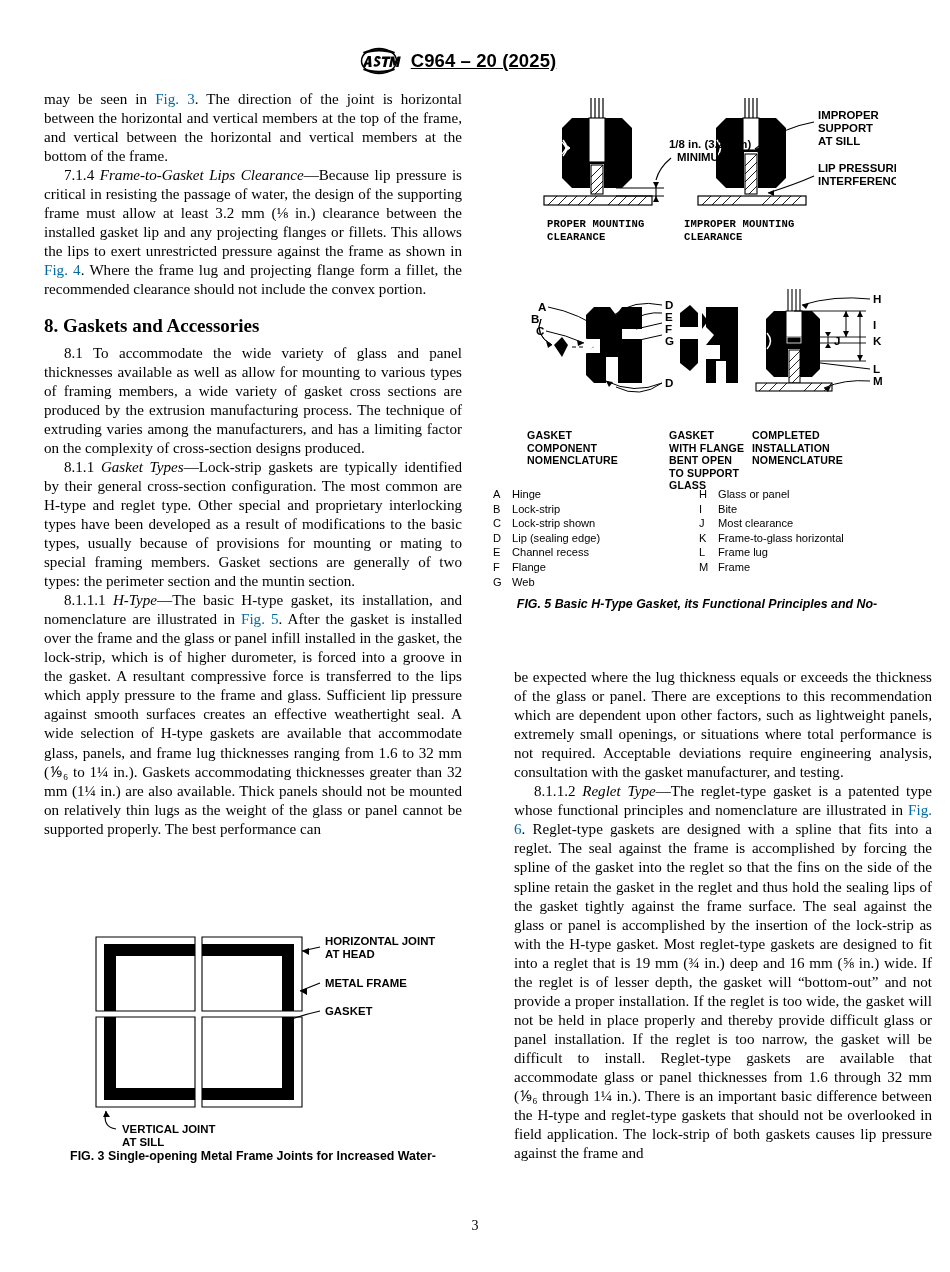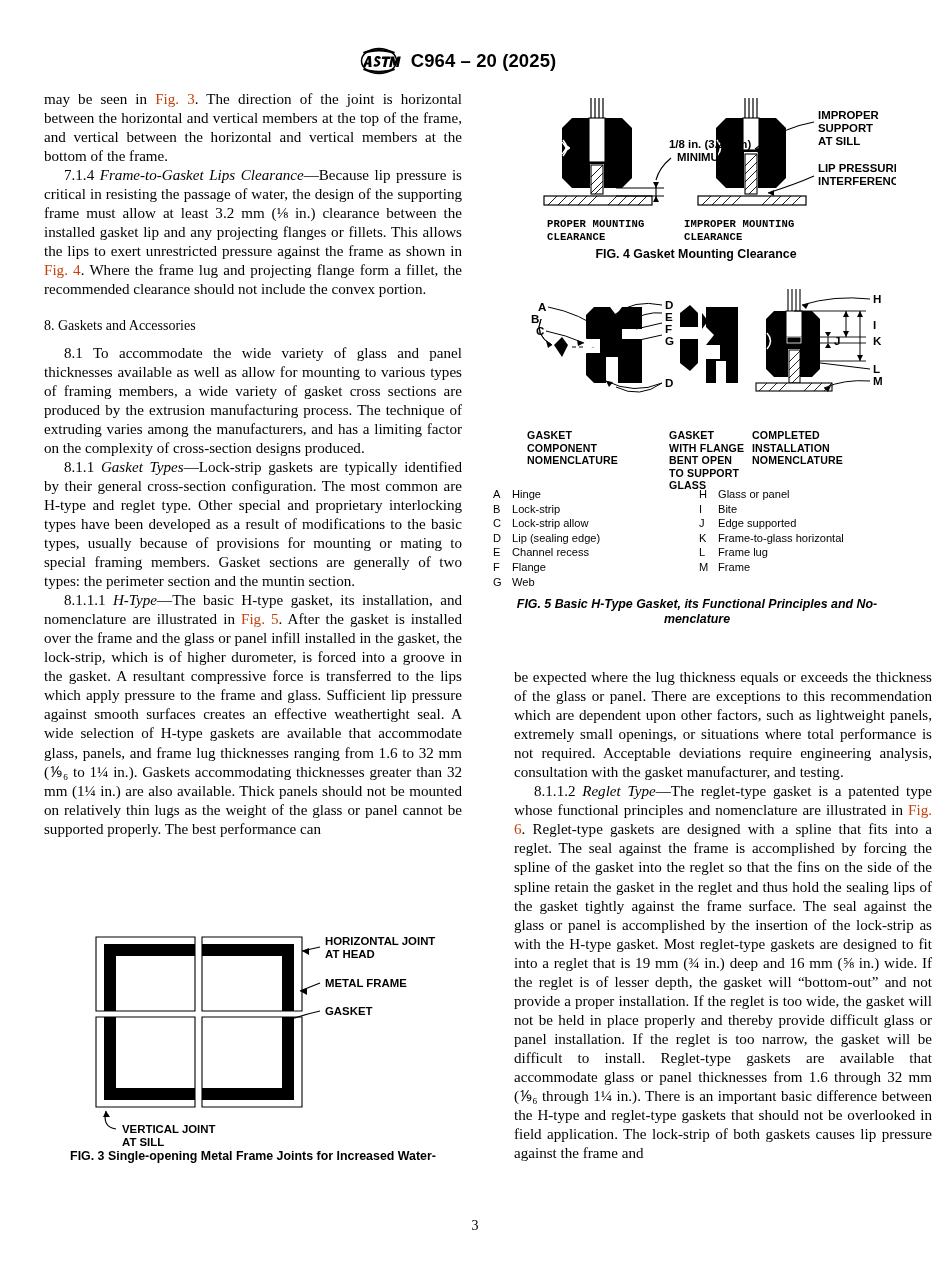--- a/index.html
+++ b/index.html
@@ -20,20 +20,21 @@
   .page-header {
     position: absolute;
     top: 46px;
     left: 0;
     width: 912px;
     text-align: center;
     display: flex;
     justify-content: center;
     align-items: center;
     gap: 9px;
+    text-decoration: underline;
   }
   .astm-logo { width: 46px; height: 30px; display: block; }
   .designation {
     font-family: "Liberation Sans", sans-serif;
     font-size: 18.5px;
     font-weight: bold;
     letter-spacing: 0.1px;
   }
 
   
@@ -63,26 +64,26 @@
     line-height: 19.05px;
     text-align: justify;
     text-justify: inter-word;
     hyphens: none;
   }
   p.indent { text-indent: 20px; }
   .sec-head {
     margin: 0;
     padding-top: 16px;
     padding-bottom: 9px;
-    font-size: 14px;
-    font-weight: normal;
+    font-size: 19px;
+    font-weight: bold;
     line-height: 19px;
   }
   .ital { font-style: italic; }
-  .lnk { color: #c2410c; }
+  .lnk { color: #0369a1; }
 
   
   .fig-caption {
     font-family: "Liberation Sans", sans-serif;
     font-size: 12.4px;
     font-weight: bold;
     text-align: center;
     line-height: 15px;
   }
   .fig-label {
@@ -285,21 +286,20 @@
 
     <div class="fig4-sub fig-label" style="top:126px; left:60px;">
       <div>PROPER MOUNTING</div>
       <div>CLEARANCE</div>
     </div>
     <div class="fig4-sub fig-label" style="top:126px; left:197px;">
       <div>IMPROPER MOUNTING</div>
       <div>CLEARANCE</div>
     </div>
 
-    <div class="fig4-cap fig-caption">FIG. 4  Gasket Mounting Clearance</div>
   </div>
 
   <div class="fig5-wrap">
     <svg class="fig5-svg" width="404" height="150" viewBox="0 0 404 150" aria-hidden="true">
       <g stroke="#000" fill="none" stroke-width="1.2">
 
         <path d="M92 32 L100 24 L148 24 L148 46 L128 46 L128 56 L148 56 L148 100 L100 100 L92 92 L92 70 L106 70 L106 56 L92 56 Z" fill="#000" stroke="none"></path>
 
         <path d="M116 24 L122 32 L128 24 Z" fill="#fff" stroke="none"></path>
 
@@ -446,21 +446,21 @@
         <div class="legend-row">
             <span class="legend-key">A</span>
             <span class="legend-val">Hinge</span>
           </div>
         <div class="legend-row">
             <span class="legend-key">B</span>
             <span class="legend-val">Lock-strip</span>
           </div>
         <div class="legend-row">
             <span class="legend-key">C</span>
-            <span class="legend-val">Lock-strip allow</span>
+            <span class="legend-val">Lock-strip shown</span>
           </div>
         <div class="legend-row">
             <span class="legend-key">D</span>
             <span class="legend-val">Lip (sealing edge)</span>
           </div>
         <div class="legend-row">
             <span class="legend-key">E</span>
             <span class="legend-val">Channel recess</span>
           </div>
         <div class="legend-row">
@@ -476,40 +476,39 @@
         <div class="legend-row">
             <span class="legend-key">H</span>
             <span class="legend-val">Glass or panel</span>
           </div>
         <div class="legend-row">
             <span class="legend-key">I</span>
             <span class="legend-val">Bite</span>
           </div>
         <div class="legend-row">
             <span class="legend-key">J</span>
-            <span class="legend-val">Edge supported</span>
+            <span class="legend-val">Most clearance</span>
           </div>
         <div class="legend-row">
             <span class="legend-key">K</span>
             <span class="legend-val">Frame-to-glass horizontal</span>
           </div>
         <div class="legend-row">
             <span class="legend-key">L</span>
             <span class="legend-val">Frame lug</span>
           </div>
         <div class="legend-row">
             <span class="legend-key">M</span>
             <span class="legend-val">Frame</span>
           </div>
       </div>
     </div>
 
     <div class="fig5-cap fig-caption">
       <div>FIG. 5  Basic H-Type Gasket, its Functional Principles and No-</div>
-      <div>menclature</div>
     </div>
   </div>
 
 </div>
 
 <div class="col-right-body">
   <p class="body">be expected where the lug thickness equals or exceeds the thickness of the glass or panel. There are exceptions to this recommendation which are dependent upon other factors, such as lightweight panels, extremely small openings, or situations where total performance is not required. Acceptable deviations require engineering analysis, consultation with the gasket manufacturer, and testing.</p>
   <p class="body indent"><span>8.1.1.2 </span><span class="ital">Reglet Type</span><span>—The reglet-type gasket is a patented type whose functional principles and nomenclature are illustrated in </span><span class="lnk">Fig. 6</span><span>. Reglet-type gaskets are designed with a spline that fits into a reglet. The seal against the frame is accomplished by forcing the spline of the gasket into the reglet so that the fins on the side of the spline retain the gasket in the reglet and thus hold the sealing lips of the gasket tightly against the frame surface. The seal against the glass or panel is accomplished by the insertion of the lock-strip as with the H-type gasket. Most reglet-type gaskets are designed to fit into a reglet that is 19 mm (¾ in.) deep and 16 mm (⅝ in.) wide. If the reglet is of lesser depth, the gasket will “bottom-out” and not provide a proper installation. If the reglet is too wide, the gasket will not be held in place properly and thereby provide difficult glass or panel installation. If the reglet is too narrow, the gasket will be difficult to install. Reglet-type gaskets are available that accommodate glass or panel thicknesses from 1.6 through 32 mm (⅑₆ through 1¼ in.). There is an important basic difference between the H-type and reglet-type gaskets that should not be overlooked in field application. The lock-strip of both gaskets causes lip pressure against the frame and</span></p>
 </div>
 

